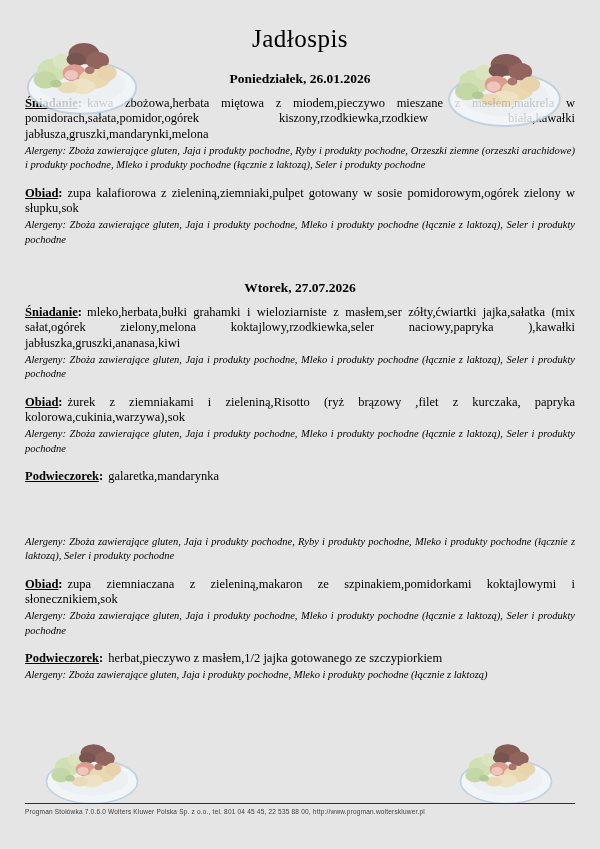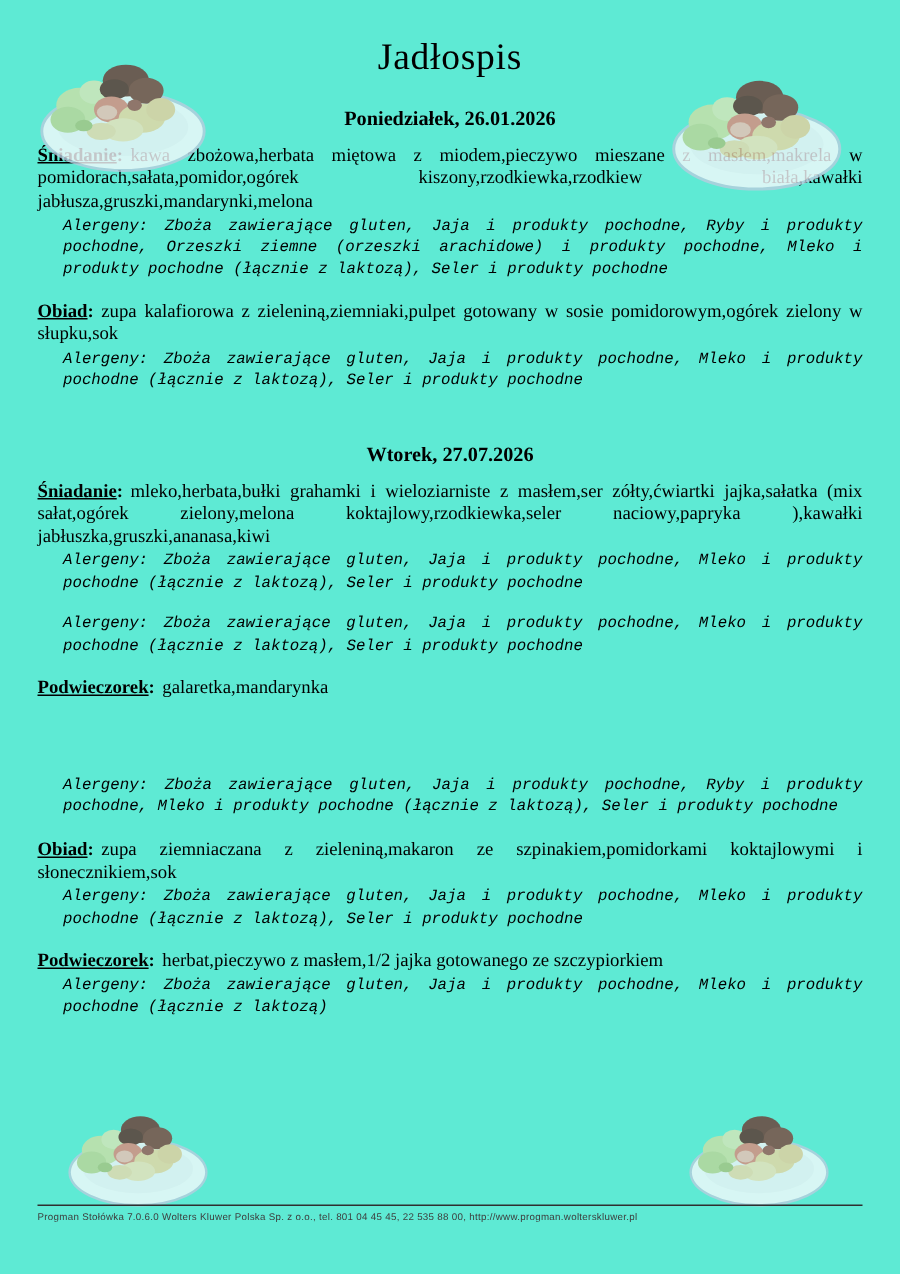--- a/index.html
+++ b/index.html
@@ -1,41 +1,40 @@
 <!DOCTYPE html>
 <html><head>
 <meta charset="utf-8">
 <style>
   html,body { margin:0; padding:0; background:#888; }
   .page {
     position:relative; width:600px; height:849px; margin:0 auto;
-    background:#5eead4; font-family:"Liberation Serif", serif; color:#000;
+    background:#e5e5e5; font-family:"Liberation Serif", serif; color:#000;
     overflow:hidden;
   }
   .content { padding:0 25px; }
   .title {
     margin:0; padding-top:25px; text-align:center;
     font-size:25px; font-weight:400; letter-spacing:0.5px;
   }
   .day-heading {
     margin:0 0 9px 0; text-align:center; font-weight:700; font-size:13.5px;
   }
   .day1 { margin-top:18px; }
   .day2 { margin-top:33px; }
   .day3 { margin-top:50px; }
   .meal-text {
     margin:0 0 2px 0; font-size:12.5px; line-height:1.22; text-align:justify;
   }
   .meal-label { font-weight:700; }
   .meal-label .u { text-decoration:underline; }
   .meal-label .colon { margin-right:5px; }
   .meal-allergens {
-    margin:0 0 13px 17px; font-style:italic; font-size:10.5px; line-height:1.38;
+    margin:0 0 13px 0; font-style:italic; font-size:10.5px; line-height:1.38;
     text-align:justify;
-    font-family:Liberation Mono, monospace;
   }
   .meal-allergens:empty { display:none; }
   .meal:last-child .meal-allergens { margin-bottom:0; }
   .plate { position:absolute; pointer-events:none; }
   .plate-tl { left:24px;  top:33px;  width:116px; height:84px; }
   .plate-tr { left:445px; top:44px;  width:119px; height:85px; }
   .plate-bl { left:34px;  top:736px; width:116px; height:70px; }
   .plate-br { left:448px; top:736px; width:116px; height:70px; }
   .footer {
     position:absolute; left:25px; right:25px; top:803px;
@@ -102,20 +101,21 @@
       </div>
     </section>
 
     <section class="day day2">
       <h2 class="day-heading">Wtorek, 27.07.2026</h2>
       <div class="meal">
         <p class="meal-text"><span class="meal-label"><span class="u">Śniadanie</span><span class="colon">:</span></span><span class="meal-desc">mleko,herbata,bułki grahamki i wieloziarniste z masłem,ser zółty,ćwiartki jajka,sałatka  (mix sałat,ogórek zielony,melona koktajlowy,rzodkiewka,seler naciowy,papryka ),kawałki jabłuszka,gruszki,ananasa,kiwi</span></p>
         <p class="meal-allergens">Alergeny: Zboża zawierające gluten, Jaja i produkty pochodne, Mleko i produkty pochodne (łącznie z laktozą), Seler i produkty pochodne</p>
       </div>
       <div class="meal">
+        <p class="meal-text"><span class="meal-label"><span class="u">Obiad</span><span class="colon">:</span></span><span class="meal-desc">żurek z ziemniakami i zieleniną,Risotto (ryż brązowy ,filet z kurczaka,  papryka kolorowa,cukinia,warzywa),sok</span></p>
         <p class="meal-allergens">Alergeny: Zboża zawierające gluten, Jaja i produkty pochodne, Mleko i produkty pochodne (łącznie z laktozą), Seler i produkty pochodne</p>
       </div>
       <div class="meal">
         <p class="meal-text"><span class="meal-label"><span class="u">Podwieczorek</span><span class="colon">:</span></span><span class="meal-desc">galaretka,mandarynka</span></p>
 
       </div>
     </section>
 
     <section class="day day3">
       <div class="meal">

